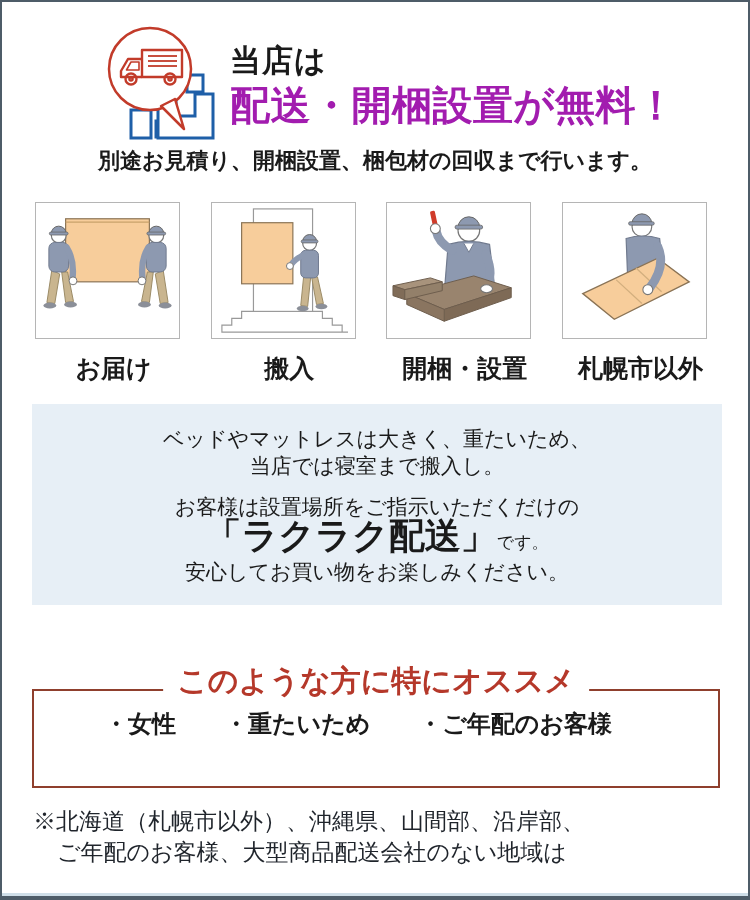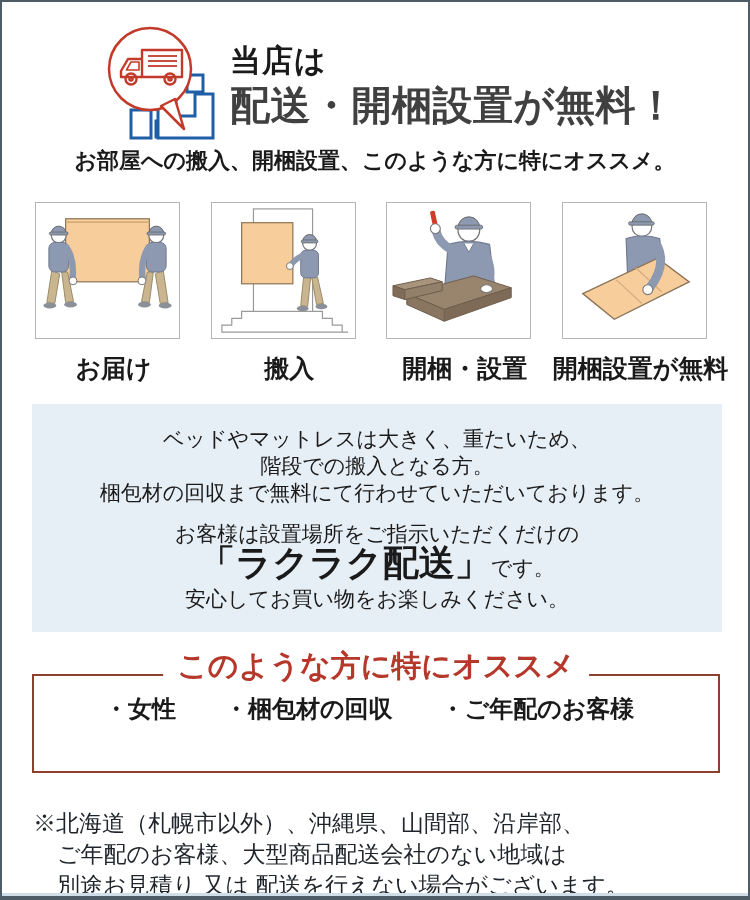--- a/index.html
+++ b/index.html
@@ -8,47 +8,47 @@
     position:relative;width:750px;height:900px;box-sizing:border-box;
     background:#fff;overflow:hidden;
     border-top:2px solid #4E5C68;border-left:2px solid #4E5C68;border-right:2px solid #4E5C68;
   }
   .bottom-strip{position:absolute;left:0;right:0;bottom:0;height:7px;
     background:linear-gradient(to bottom,#CFDEE8 0 3px,#4E5C68 3px 100%);}
   
   .icon-wrap{position:absolute;left:96px;top:24px;width:120px;height:116px;}
   .header-text{position:absolute;left:228px;top:40px;}
   .intro{font-size:31px;font-weight:700;color:#1A1A1A;letter-spacing:1px;line-height:1.2;}
-  .title{font-size:40px;font-weight:800;color:#404040;letter-spacing:0.5px;line-height:1.1;margin-top:4px;white-space:nowrap;}
+  .title{font-size:40px;font-weight:800;color:#a21caf;letter-spacing:0.5px;line-height:1.1;margin-top:4px;white-space:nowrap;}
   .subtitle{position:absolute;left:0;top:144px;width:100%;text-align:center;
     font-size:22px;font-weight:700;color:#1A1A1A;white-space:nowrap;}
   
   .steps{position:absolute;left:33px;top:200px;width:684px;display:flex;justify-content:space-between;}
   .step{width:157px;}
   .step-figure{width:145px;height:137px;box-sizing:border-box;border:1px solid #B5B5B5;background:#fff;}
   .step-figure svg{display:block;width:100%;height:100%;}
   .step-label{margin:13px -12px 0;text-align:center;font-size:25px;font-weight:700;color:#1A1A1A;white-space:nowrap;}
   
   .info-box{position:absolute;left:30px;top:402px;width:690px;background:#E7EFF6;
     text-align:center;padding:21px 0 20px;color:#1A1A1A;}
   .info-line{display:block;font-size:21px;font-weight:500;line-height:27px;white-space:nowrap;}
   .p2{margin-top:14px;}
   .hl-line{display:block;line-height:31px;white-space:nowrap;}
   .hl{font-size:36px;font-weight:800;}
-  .hl-suffix{font-size:21px;font-weight:500;margin-top:45px;}
-  
-  .recommend-box{position:absolute;left:30px;top:672px;width:688px;height:99px;box-sizing:border-box;
+  .hl-suffix{font-size:17px;font-weight:500;margin-top:45px;}
+  
+  .recommend-box{position:absolute;left:30px;top:687px;width:688px;height:99px;box-sizing:border-box;
     border:2px solid #8F3F2D;background:#fff;}
   .recommend-heading{position:absolute;top:-25px;left:50%;transform:translateX(-50%);
     background:#fff;padding:0 14px;font-size:30px;font-weight:800;color:#B5382A;
     line-height:30px;white-space:nowrap;}
   .recommend-rows{padding:16px 0 0 70px;}
   .recommend-row{display:block;font-size:24px;font-weight:700;color:#1A1A1A;line-height:33px;white-space:nowrap;}
   
-  .note{position:absolute;left:31px;top:806px;font-family:Liberation Sans, sans-serif;
+  .note{position:absolute;left:31px;top:806px;font-family:Liberation Mono, monospace;
     font-size:23px;color:#1F242B;}
   .note-line{display:block;line-height:31px;white-space:nowrap;}
   .note-line.indent{padding-left:24px;}
 </style>
 </head>
 <body>
 
 <div class="page">
 
   <div class="icon-wrap">
@@ -79,21 +79,21 @@
           <circle cx="72" cy="53" r="1.6"></circle>
       </g>
     </svg>
   </div>
 
   <div class="header-text">
     <div class="intro">当店は</div>
     <div class="title">配送・開梱設置が無料！</div>
   </div>
 
-  <div class="subtitle">お部屋への搬入、開梱設置、このような方に特にオススメ。</div>
+  <div class="subtitle">別途お見積り、開梱設置、梱包材の回収まで行います。</div>
 
   <div class="steps">
 
     <div class="step">
       <div class="step-figure">
         <svg viewBox="0 0 145 137" xmlns="http://www.w3.org/2000/svg">
           <rect x="30" y="16" width="85" height="64" fill="#F7CD9B" stroke="#8A7355" stroke-width="1.2"></rect>
           <line x1="30" y1="19.5" x2="115" y2="19.5" stroke="#C9A26B" stroke-width="1.2"></line>
           <g id="mover-fig">
             <path d="M16,68 L11,101 L19,102 L24,72 Z" fill="#C9B58F" stroke="#9A8A66" stroke-width="1"></path>
@@ -166,45 +166,43 @@
           <path d="M70,21 A10,10 0 0 1 90,21 Z" fill="#8D99B0" stroke="#666" stroke-width="1"></path>
           <rect x="66.5" y="19" width="26" height="3.5" rx="1.7" fill="#8D99B0" stroke="#666" stroke-width="0.8"></rect>
           <path d="M64,36 Q81,31 98,36 L103,80 L66,88 Z" fill="#8D99B0" stroke="#707A8E" stroke-width="1.2"></path>
           <polygon points="20,92 96,56 128,80 52,118" fill="#F7CD9B" stroke="#8A7355" stroke-width="1.4"></polygon>
           <line x1="54" y1="78" x2="80" y2="102" stroke="#D2AE7E" stroke-width="1.3"></line>
           <line x1="74" y1="66" x2="100" y2="90" stroke="#D2AE7E" stroke-width="1.3"></line>
           <path d="M96,44 Q105,64 88,86" fill="none" stroke="#8D99B0" stroke-width="9" stroke-linecap="round"></path>
           <circle cx="86" cy="88" r="5" fill="#fff" stroke="#777" stroke-width="1.1"></circle>
         </svg>
       </div>
-      <div class="step-label">開梱設置が無料</div>
+      <div class="step-label">札幌市以外</div>
     </div>
 
   </div>
 
   <div class="info-box">
     <span class="info-line">ベッドやマットレスは大きく、重たいため、</span>
-    <span class="info-line">階段での搬入となる方。</span>
-    <span class="info-line">梱包材の回収まで無料にて行わせていただいております。</span>
+    <span class="info-line">当店では寝室まで搬入し。</span>
     <div class="p2">
       <span class="info-line">お客様は設置場所をご指示いただくだけの</span>
       <span class="hl-line">
         <span class="hl">「ラクラク配送」</span><span class="hl-suffix">です。</span>
       </span>
       <span class="info-line">安心してお買い物をお楽しみください。</span>
     </div>
   </div>
 
   <div class="recommend-box">
     <div class="recommend-heading">このような方に特にオススメ</div>
     <div class="recommend-rows">
-      <span class="recommend-row">・女性　　・梱包材の回収　　・ご年配のお客様</span>
+      <span class="recommend-row">・女性　　・重たいため　　・ご年配のお客様</span>
     </div>
   </div>
 
   <div class="note">
     <span class="note-line">※北海道（札幌市以外）、沖縄県、山間部、沿岸部、</span>
     <span class="note-line indent">ご年配のお客様、大型商品配送会社のない地域は</span>
-    <span class="note-line indent">別途お見積り 又は 配送を行えない場合がございます。</span>
   </div>
 
   <div class="bottom-strip"></div>
 </div>
 
 </body></html>

